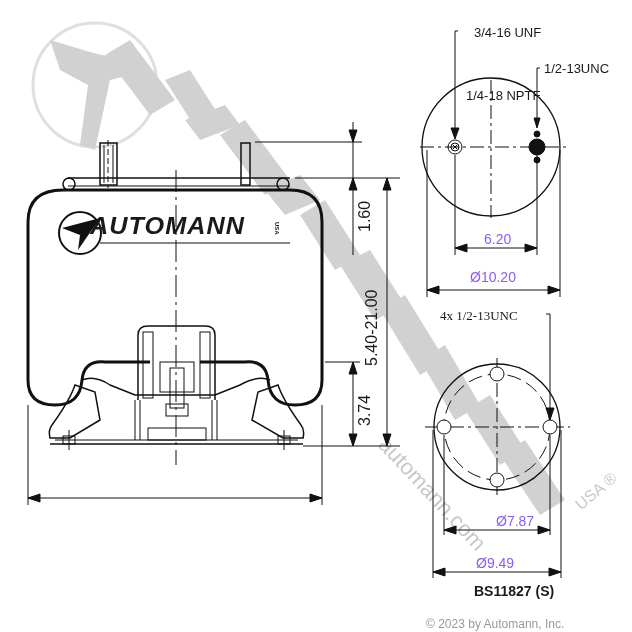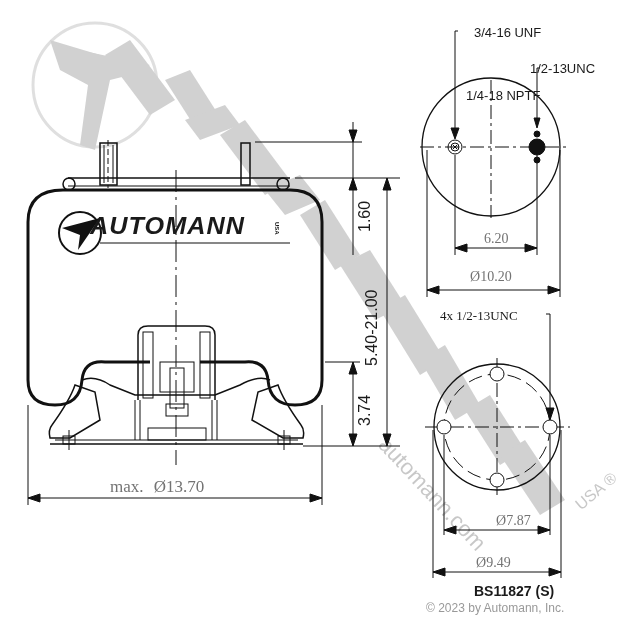--- a/index.html
+++ b/index.html
@@ -1,20 +1,20 @@
 <!DOCTYPE html>
 <html><head>
 <meta charset="utf-8">
 <style>
   html,body{margin:0;padding:0;background:#ffffff;}
   body{width:632px;height:632px;position:relative;overflow:hidden;font-family:"Liberation Sans",sans-serif;color:#111;}
   #stage{position:absolute;left:0;top:0;width:632px;height:632px;}
   .lbl{position:absolute;font-size:13px;color:#1a1a1a;white-space:nowrap;line-height:1;}
   .dimv{position:absolute;font-size:16px;color:#1a1a1a;white-space:nowrap;transform-origin:left top;transform:rotate(-90deg);line-height:1;}
-  .dimh{position:absolute;font-size:14px;color:#737373;white-space:nowrap;line-height:1;font-family:Liberation Serif, serif;}
+  .dimh{position:absolute;font-size:14px;color:#8b5cf6;white-space:nowrap;line-height:1;}
   .wm{position:absolute;color:#c8c8c8;white-space:nowrap;}
 </style>
 </head>
 <body>
 
 <div id="stage">
 
   <svg width="632" height="632" style="position:absolute;left:0;top:0">
     <g fill="#cfcfcf" stroke="none" opacity="0.95">
       <circle cx="95" cy="85" r="62" fill="none" stroke="#dedede" stroke-width="3"></circle>
@@ -167,36 +167,32 @@
       <line x1="100" y1="243" x2="290" y2="243" stroke="#111" stroke-width="1.2"></line>
     </g>
   </svg>
 
   <div class="lbl" style="left:90px;top:214px;font-size:24px;font-weight:bold;font-style:italic;letter-spacing:1px;transform:scaleX(1.05);transform-origin:left top;">AUTOMANN</div>
   <div class="lbl" style="left:280px;top:222px;font-size:6px;font-weight:bold;transform:rotate(90deg);transform-origin:left top;">USA</div>
 
   <div class="dimv" style="left:357px;top:232px;">1.60</div>
   <div class="dimv" style="left:364px;top:366px;">5.40-21.00</div>
   <div class="dimv" style="left:357px;top:426px;">3.74</div>
-  <div class="dimh" style="left:110px;top:478px;font-size:17px;">
-    <span>max.</span>
-    <span style="margin-left:6px;">Ø</span><span>13.70</span>
-  </div>
 
   <div class="lbl" style="left:462px;top:26px;margin-left:12px;">3/4-16 UNF</div>
   <div class="lbl" style="left:466px;top:41px;margin-top:48px;">1/4-18 NPTF</div>
-  <div class="lbl" style="left:530px;top:62px;">1/2-13UNC</div>
+  <div class="lbl" style="left:544px;top:62px;">1/2-13UNC</div>
   <div class="dimh" style="left:484px;top:232px;">6.20</div>
   <div class="dimh" style="left:470px;top:270px;">
     <span>Ø</span><span>10.20</span>
   </div>
 
   <div class="lbl" style="left:440px;top:309px;font-family:Liberation Serif, serif;">4x 1/2-13UNC</div>
   <div class="dimh" style="left:476px;top:514px;margin-left:20px;">
     <span>Ø</span><span>7.87</span>
   </div>
   <div class="dimh" style="left:476px;top:556px;">
     <span>Ø</span><span>9.49</span>
   </div>
 
   <div class="lbl" style="left:474px;top:584px;font-size:14px;font-weight:bold;">BS11827 (S)</div>
-  <div class="lbl" style="left:426px;top:602px;font-size:12px;color:#999;">© 2023 by Automann, Inc.</div>
+  <div class="lbl" style="left:426px;top:618px;font-size:12px;color:#999;">© 2023 by Automann, Inc.</div>
 </div>
 
 </body></html>

